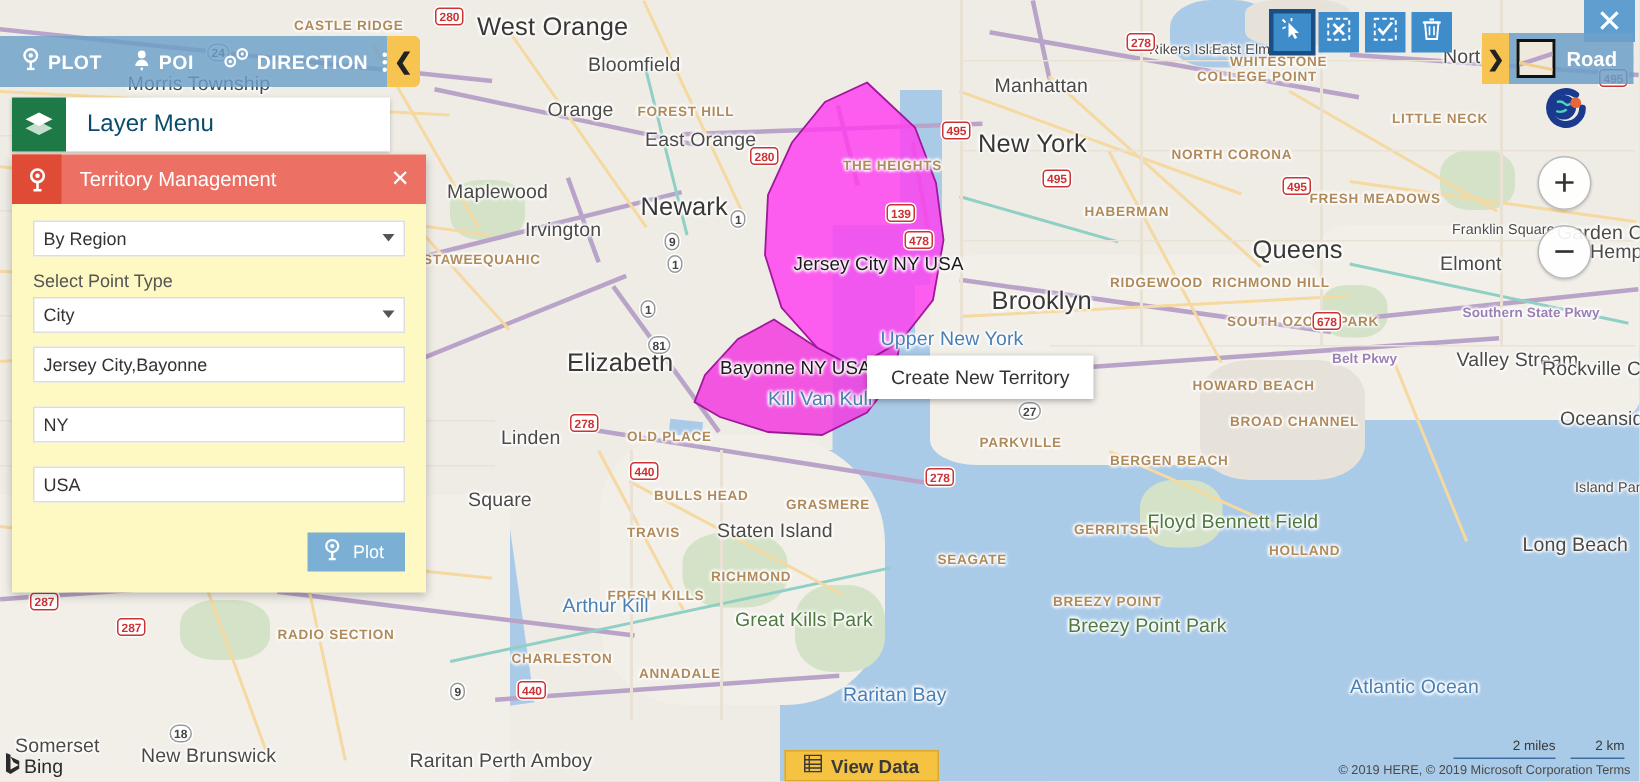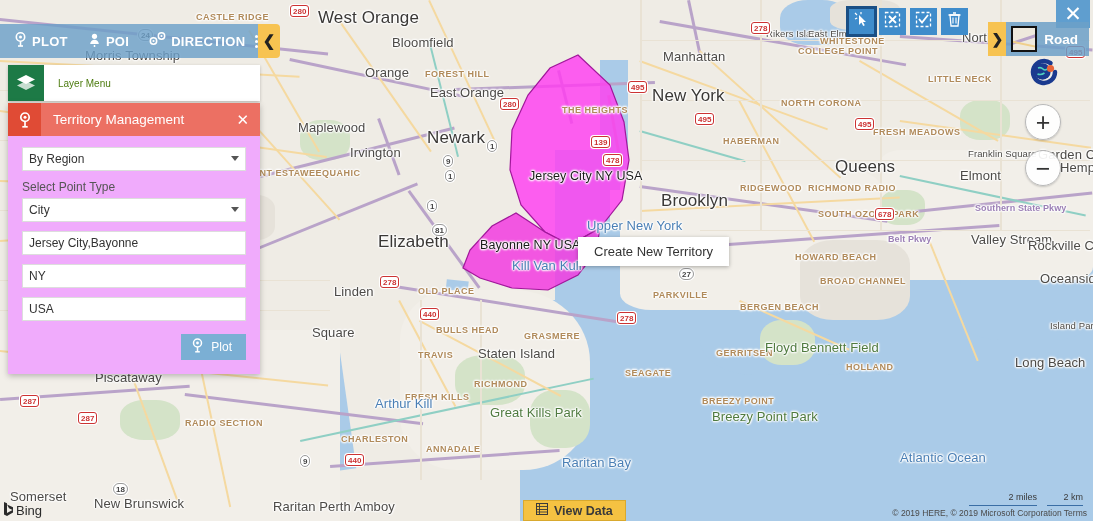--- a/index.html
+++ b/index.html
@@ -73,26 +73,26 @@
   
   .layer-menu {
     position: absolute; left: 8px; top: 65px; width: 252px; height: 36px;
     background: #fff; display: flex; align-items: center;
     box-shadow: 0 1px 3px rgba(0,0,0,.22);
   }
   .layer-menu .badge {
     width: 36px; height: 36px; background: #1d7a46;
     display: flex; align-items: center; justify-content: center;
   }
-  .layer-menu .lm-label { margin-left: 14px; font-size: 10px; color: #4d7c0f; }
+  .layer-menu .lm-label { margin-left: 14px; font-size: 16px; color: #0c4a6e; }
 
   
   .panel {
-    position: absolute; left: 8px; top: 103px; width: 252px;
-    background: #f0abfc; box-shadow: 0 2px 6px rgba(0,0,0,.25);
+    position: absolute; left: 8px; top: 103px; width: 276px;
+    background: #fef9c3; box-shadow: 0 2px 6px rgba(0,0,0,.25);
   }
   .panel-head {
     height: 33px; background: #ec7063; display: flex; align-items: center;
     color: #fff;
   }
   .panel-head .ph-icon {
     width: 33px; height: 33px; background: #e04b35;
     display: flex; align-items: center; justify-content: center;
   }
   .panel-head .ph-title { margin-left: 12px; font-size: 13.5px; }
@@ -101,21 +101,21 @@
     cursor: pointer; line-height: 1;
   }
   .panel-body { padding: 11px 14px 14px 14px; }
   .field-label { font-size: 12px; color: #555; margin-bottom: 4px; display: block; }
   .sel-wrap { position: relative; margin-bottom: 9px; }
   .sel, .txt {
     width: 100%; height: 24px; border: 1px solid #ddd; background: #fff;
     font-family: "Liberation Sans", sans-serif; font-size: 12px; color: #333;
     padding: 0 18px 0 6px; outline: none; border-radius: 0;
   }
-  .txt { margin-bottom: 9px; padding-right: 6px; }
+  .txt { margin-bottom: 16px; padding-right: 6px; }
   .caret {
     position: absolute; right: 7px; top: 9px; width: 0; height: 0;
     border-left: 4px solid transparent; border-right: 4px solid transparent;
     border-top: 5px solid #555; pointer-events: none;
   }
   .plot-btn {
     float: right; margin-top: 4px;
     background: #7bafd4; color: #fff; border: none;
     height: 26px; padding: 0 14px 0 10px;
     font-size: 12px; font-family: "Liberation Sans", sans-serif;
@@ -354,21 +354,21 @@
         <div class="maplabel caps" style="left: 798px; top: 46px;">COLLEGE POINT</div>
         <div class="maplabel small" style="left: 766px; top: 28px;">Rikers Island</div>
         <div class="maplabel small" style="left: 808px; top: 28px;">East Elmhurst</div>
         <div class="maplabel caps" style="left: 820px; top: 36px;">WHITESTONE</div>
         <div class="maplabel " style="left: 962px; top: 30px;">North</div>
         <div class="maplabel " style="left: 960px; top: 168px;">Elmont</div>
         <div class="maplabel small" style="left: 968px; top: 148px;">Franklin Square</div>
         <div class="maplabel " style="left: 1038px; top: 147px;">Garden City</div>
         <div class="maplabel " style="left: 1060px; top: 160px;">Hempstead</div>
         <div class="maplabel caps" style="left: 740px; top: 183px;">RIDGEWOOD</div>
-        <div class="maplabel caps" style="left: 808px; top: 183px;">RICHMOND RADIO</div>
+        <div class="maplabel caps" style="left: 808px; top: 183px;">RICHMOND HILL</div>
         <div class="maplabel big" style="left: 637px; top: 191px; padding-left: 24px;">Brooklyn</div>
         <div class="maplabel water-lbl" style="left: 573px; top: 218px; padding-left: 14px;">Upper New York</div>
         <div class="maplabel caps" style="left: 818px; top: 209px;">SOUTH OZONE PARK</div>
         <div class="maplabel hwy-lbl" style="left: 888px; top: 234px;">Belt Pkwy</div>
         <div class="maplabel hwy-lbl" style="left: 975px; top: 203px;">Southern State Pkwy</div>
         <div class="maplabel " style="left: 971px; top: 232px;">Valley Stream</div>
         <div class="maplabel " style="left: 1028px; top: 238px;">Rockville Centre</div>
         <div class="maplabel caps" style="left: 795px; top: 252px;">HOWARD BEACH</div>
         <div class="maplabel " style="left: 1040px; top: 271px;">Oceanside</div>
         <div class="maplabel caps" style="left: 820px; top: 276px;">BROAD CHANNEL</div>

